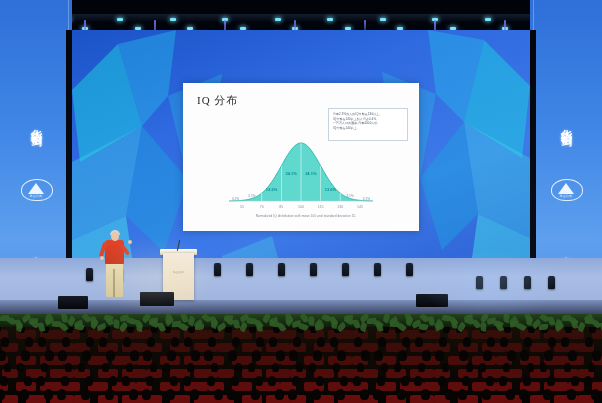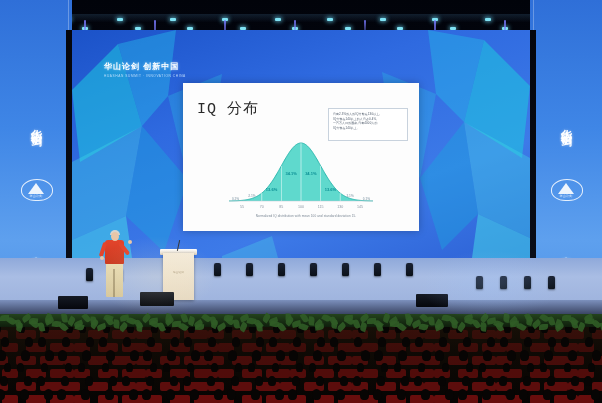--- a/index.html
+++ b/index.html
@@ -51,22 +51,22 @@
   
   .wall-logo{position:absolute;left:32px;top:31px;width:112px;height:20px;}
   .wl-main{color:#fff;font-size:8px;font-weight:bold;letter-spacing:1px;
            text-shadow:0 0 3px rgba(160,220,255,.8);white-space:nowrap;}
   .wl-sub{color:rgba(205,230,255,.85);font-size:3.2px;letter-spacing:.6px;
           margin-top:2px;white-space:nowrap;}
 
   
   .slide{position:absolute;left:183px;top:83px;width:236px;height:148px;
          background:#fdfdfd;box-shadow:0 0 8px rgba(0,0,0,.25);}
-  .slide-title{position:absolute;left:14px;top:16px;font-size:15px;color:#2a2a2a;
-               letter-spacing:1px;font-family:Liberation Mono, monospace;}
+  .slide-title{position:absolute;left:14px;top:10px;font-size:11px;color:#2a2a2a;
+               letter-spacing:1px;font-family:Liberation Serif, serif;}
   .notebox{position:absolute;right:11px;top:25px;width:80px;height:33px;
            border:.6px solid #c8d2dd;background:#fff;padding:3px 4px;box-sizing:border-box;}
   .notebox p{margin:0;font-size:2.9px;line-height:4.6px;color:#4a5666;
              letter-spacing:.15px;}
   .plot{position:absolute;left:38px;top:48px;width:160px;height:82px;}
   .cap{position:absolute;left:38px;top:131px;width:170px;text-align:center;
        font-size:3.1px;color:#7a8794;letter-spacing:.1px;}
 
   
   .floor{position:absolute;left:0;top:258px;width:602px;height:62px;
@@ -208,24 +208,20 @@
       <polygon points="96,66 150,44 140,110 116,150" fill="#2ac2e6" opacity=".3"></polygon>
       <polygon points="458,56 412,10 392,92 450,128" fill="#1ecbe0" opacity=".55"></polygon>
       <polygon points="412,10 356,0 364,64 392,92" fill="#25b7e8" opacity=".45"></polygon>
       <polygon points="458,128 392,92 406,184 458,208" fill="#3fd8e8" opacity=".38"></polygon>
       <polygon points="406,184 392,92 348,148 370,220" fill="#1aa6dd" opacity=".42"></polygon>
       <polygon points="458,208 406,184 400,228 458,228" fill="#46e0ea" opacity=".5"></polygon>
       <polygon points="364,64 310,42 320,108 348,148" fill="#2ac2e6" opacity=".3"></polygon>
       <polygon points="150,226 200,206 206,228 150,228" fill="#4fdfe8" opacity=".3"></polygon>
     </svg>
 
-    <div class="wall-logo">
-      <div class="wl-main">华山论剑  创新中国</div>
-      <div class="wl-sub">HUASHAN SUMMIT · INNOVATION CHINA</div>
-    </div>
   </div>
 
   <div class="slide">
     <div class="slide-title">IQ 分布</div>
 
     <div class="notebox">
       <p>只有2.3%的人的IQ分数在130以上,</p>
       <p>IQ分数在140以上的人只占0.4%,</p>
       <p>一百万人口的国家,只有4000人的</p>
       <p>IQ分数在140以上。</p>

